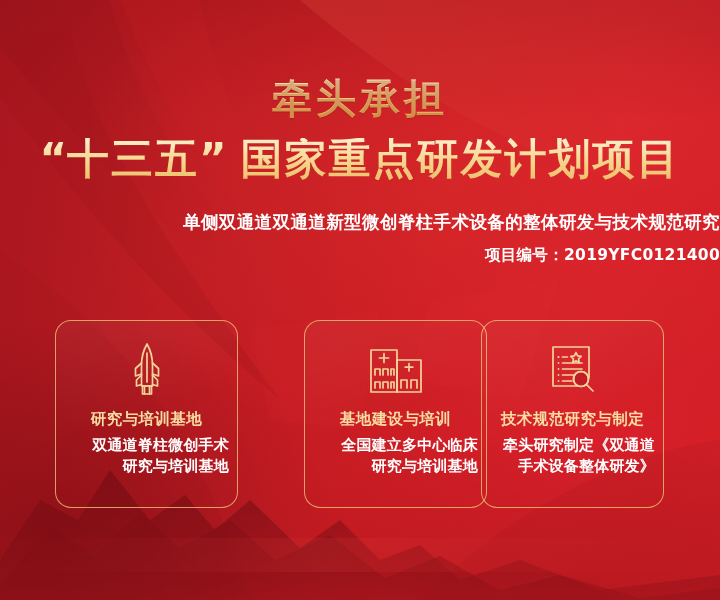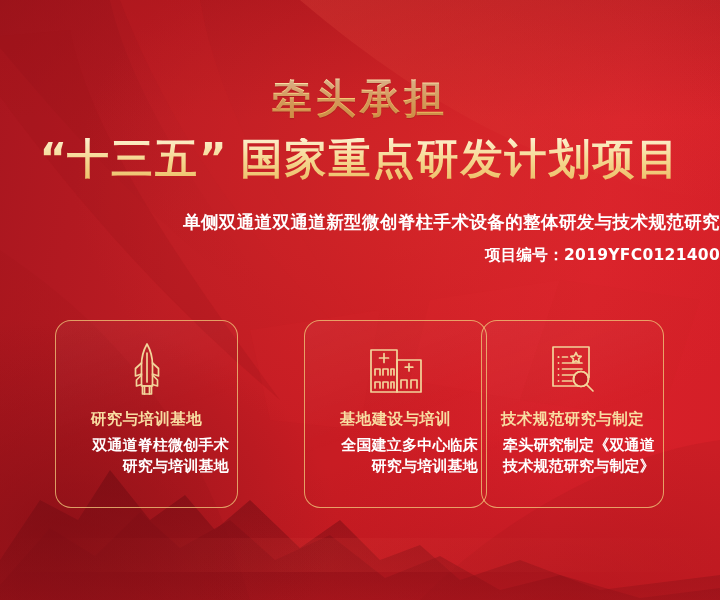--- a/index.html
+++ b/index.html
@@ -318,19 +318,19 @@
 
               <circle cx="35" cy="36" r="7.5" fill="#c21c24"></circle>
               <circle cx="35" cy="36" r="7.5"></circle>
               <line x1="40.6" y1="41.6" x2="47" y2="48"></line>
             </g>
           </svg>
         </div>
         <div class="card-title">技术规范研究与制定</div>
         <div class="card-desc">
           <span>牵头研究制定《双通道</span><br>
-          <span>技术规范研究与制定》</span>
+          <span>手术设备整体研发》</span>
         </div>
       </div>
 
     </div>
   </div>
 </div>
 
 </body></html>

